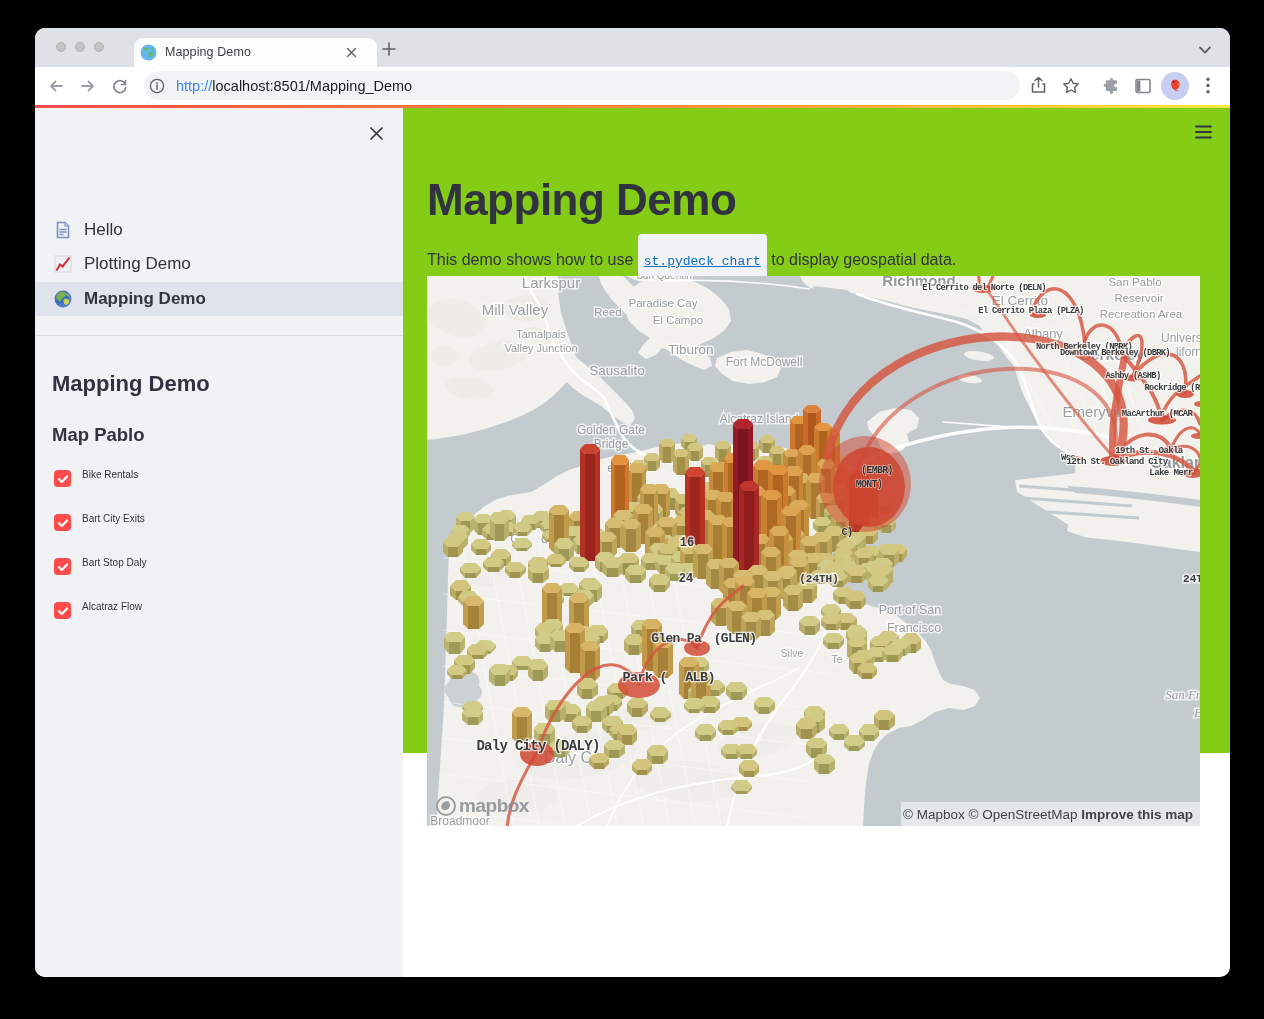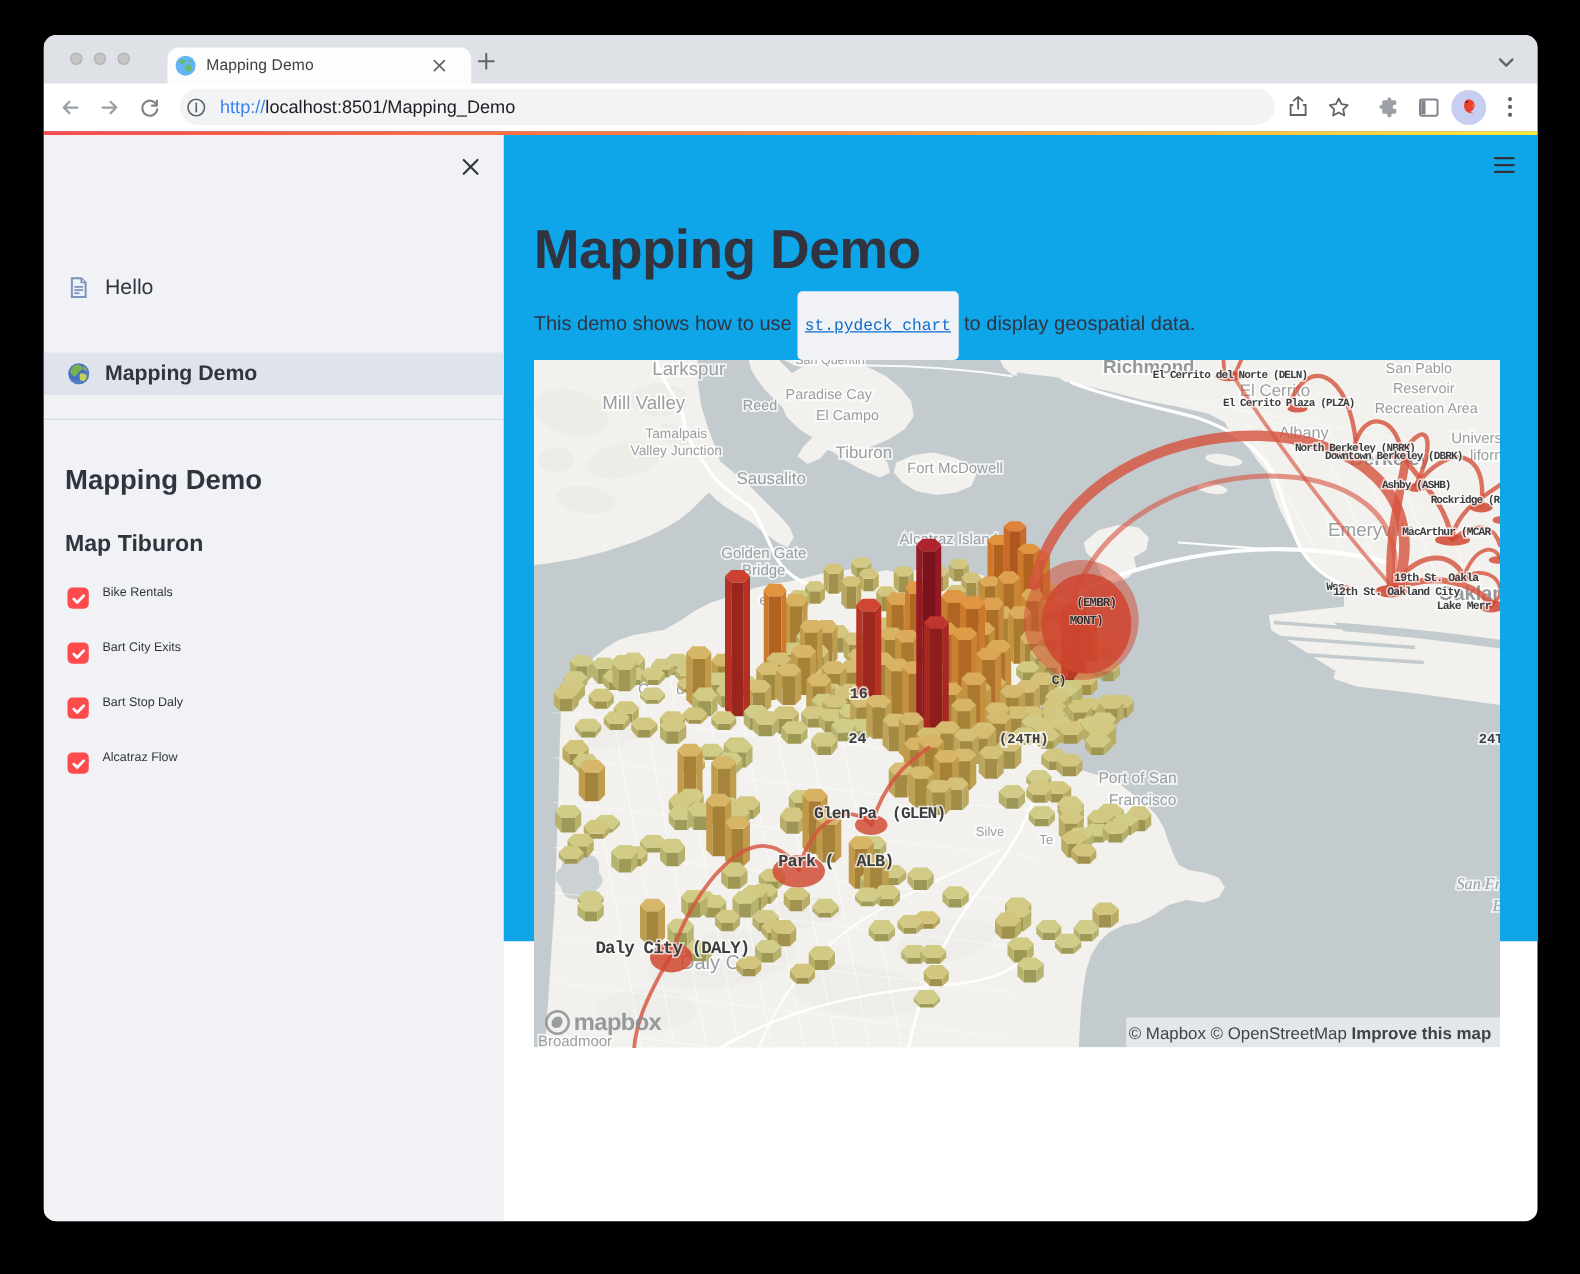--- a/index.html
+++ b/index.html
@@ -3,21 +3,21 @@
 *{margin:0;padding:0;box-sizing:border-box}
 body{width:1264px;height:1019px;background:#000;font-family:"Liberation Sans",sans-serif;position:relative;overflow:hidden}
 .win{position:absolute;left:35px;top:28px;width:1195px;height:949px;border-radius:10px;overflow:hidden;background:#fff}
 .tabstrip{position:absolute;left:0;top:0;width:100%;height:39px;background:#dee1e6}
 .dot{position:absolute;top:14px;width:10px;height:10px;border-radius:50%;background:#c5c5c5;border:0.5px solid #b0b0b0}
 .tab{position:absolute;left:99px;top:10px;width:243px;height:29px;background:#fdfdfe;border-radius:9px 9px 0 0}
 .tabtitle{position:absolute;left:31px;top:7px;font-size:12.5px;color:#3c4043;letter-spacing:0.1px}
 .toolbar{position:absolute;left:0;top:39px;width:100%;height:38px;background:#fff}
 .pill{position:absolute;left:109px;top:4px;width:876px;height:29px;background:#f1f3f4;border-radius:15px}
 .urltxt{position:absolute;left:141px;top:11px;font-size:14.5px;color:#202124}
-.app{position:absolute;left:0;top:77px;width:100%;height:648px;background:#0ea5e9}
+.app{position:absolute;left:0;top:77px;width:100%;height:648px;background:#84cc16}
 .deco{position:absolute;left:0;top:0;width:100%;height:3px;background:linear-gradient(90deg,#ff4b4b 0%,#ff8e3d 55%,#ffe83d 100%)}
 .sidebar{position:absolute;left:0;top:3px;width:368px;height:869px;background:#f0f2f6}
 .main{position:absolute;left:368px;top:3px;right:0;bottom:0}
 .navitem{position:absolute;left:0;width:368px;height:34px;font-size:17px;color:#31333f}
 .navtxt{position:absolute;left:49px;top:7px}
 .navicon{position:absolute;left:19px;top:8px;width:18px;height:18px}
 .chk{position:absolute;left:19px;width:17px;height:17px;background:#ff4b4b;border-radius:4px}
 .chk svg{position:absolute;left:1.5px;top:1.5px}
 .chklabel{position:absolute;left:47px;font-size:10px;color:#31333f}
 h1{font-size:44px;font-weight:700;color:#31333f;letter-spacing:-0.5px}
@@ -94,39 +94,46 @@
           <path d="M2 2 L13 13 M13 2 L2 13" stroke="#31333f" stroke-width="1.7" stroke-linecap="round"></path>
         </svg>
     <div class="navitem" style="top:105px">
       <svg class="navicon" viewBox="0 0 18 18">
             <path d="M3.5 1.5 h7.5 l3.5 3.5 v11.5 h-11 Z" fill="#eef2f8" stroke="#7d93bc" stroke-width="1.6"></path>
             <path d="M11 1.5 v3.5 h3.5" fill="#c9d6ea" stroke="#7d93bc" stroke-width="1.2"></path>
             <path d="M5.5 8.5 h7 M5.5 11 h7 M5.5 13.5 h4" stroke="#7d93bc" stroke-width="1.4"></path>
           </svg>
       <span class="navtxt">Hello</span>
         </div>
+    <div class="navitem" style="top:139px">
+      <svg class="navicon" viewBox="0 0 18 18">
+            <rect x="1" y="1" width="16" height="16" fill="#eef0f2" stroke="#d4d6d9" stroke-width="1"></rect>
+            <path d="M2.5 15.5 L6 9.5 L8.5 11.5 L15.5 2.5" stroke="#cf2e2e" stroke-width="2" fill="none"></path>
+          </svg>
+      <span class="navtxt">Plotting Demo</span>
+        </div>
     <div class="navitem" style="top:174px;background:#dfe4ec;font-weight:700">
       <svg class="navicon" viewBox="0 0 18 18">
             <circle cx="9" cy="9" r="8.4" fill="#3e6fc4"></circle>
             <circle cx="9" cy="9" r="8.4" fill="url(#gg)"></circle>
             <path d="M6 2 Q9 1 11 2.5 Q13 4.5 11.5 6 Q9 7 7.5 9.5 Q7 12 5 11 Q2.5 9.5 2 7 Q3 3.5 6 2 Z" fill="#7ab04f"></path>
             <path d="M10 9 Q13 8 15 10 Q16 12.5 13.5 14.5 Q11 15.5 10 13.5 Q9 10.5 10 9 Z" fill="#c6cf57"></path>
             <path d="M12.5 2.8 Q15 4 15.8 6.5 Q14 7 12.8 5.6 Q12 3.8 12.5 2.8 Z" fill="#8db457"></path>
             <defs>
               <radialGradient id="gg" cx="0.35" cy="0.3" r="0.9">
                 <stop offset="0.5" stop-color="#ffffff" stop-opacity="0"></stop>
                 <stop offset="1" stop-color="#1b3f7a" stop-opacity="0.55"></stop>
               </radialGradient>
             </defs>
           </svg>
       <span class="navtxt">Mapping Demo</span>
         </div>
     <div style="position:absolute;left:0;top:227px;width:368px;border-top:1px solid #d6dae1"></div>
     <div style="position:absolute;left:17px;top:263px;font-size:22px;font-weight:700;color:#31333f">Mapping Demo</div>
-    <div style="position:absolute;left:17px;top:316px;font-size:18.5px;font-weight:700;color:#31333f">Map Tiburon</div>
+    <div style="position:absolute;left:17px;top:316px;font-size:18.5px;font-weight:700;color:#31333f">Map Pablo</div>
     <div class="chk" style="top:362px">
           <svg width="14" height="14" viewBox="0 0 14 14">
             <path d="M3 7.2 L5.8 10 L11 4.5" stroke="#fff" stroke-width="2.2" fill="none" stroke-linecap="round" stroke-linejoin="round"></path>
           </svg>
         </div>
     <div class="chklabel" style="top:361px">Bike Rentals</div>
     <div class="chk" style="top:406px">
           <svg width="14" height="14" viewBox="0 0 14 14">
             <path d="M3 7.2 L5.8 10 L11 4.5" stroke="#fff" stroke-width="2.2" fill="none" stroke-linecap="round" stroke-linejoin="round"></path>
           </svg>
@@ -144,21 +151,21 @@
           </svg>
         </div>
     <div class="chklabel" style="top:493px">Alcatraz Flow</div>
   </div>
   <div class="main">
     <svg style="position:absolute;right:18px;top:17px" width="17" height="14" viewBox="0 0 17 14">
           <path d="M1 1.5 H16 M1 7 H16 M1 12.5 H16" stroke="#31333f" stroke-width="1.8" stroke-linecap="round"></path>
         </svg>
     <h1 style="position:absolute;left:24px;top:67px">Mapping Demo</h1>
     <div style="position:absolute;left:24px;top:143px;font-size:16px;color:#31333f">This demo shows how to use <span class="codelink">st.pydeck_chart</span> to display geospatial data.</div>
-    <div style="position:absolute;left:24px;top:180px;width:773px;height:550px;overflow:hidden">
+    <div style="position:absolute;left:24px;top:168px;width:773px;height:550px;overflow:hidden">
           <svg width="773" height="550" viewBox="0 0 773 550" style="display:block">
             <rect width="773" height="550" fill="#c4cbce"></rect>
             <polygon points="0,0 131,0 131,16 134,37 140,56 146,72 149,81 160,90 172,100 184,112 196,124 205,134 208,142 203,150 195,146 184,138 174,130 164,124 154,118 146,112 140,106 134,112 126,120 116,128 106,134 94,140 82,145 70,149 58,153 46,156 34,159 22,161 10,163 0,164" fill="#f2f1ed"></polygon>
             <g fill="#eae9e3" opacity="0.6">
               <ellipse cx="30" cy="42" rx="30" ry="18" transform="rotate(15 30 42)"></ellipse>
               <ellipse cx="72" cy="80" rx="30" ry="14" transform="rotate(-12 72 80)"></ellipse>
               <ellipse cx="42" cy="112" rx="24" ry="11" transform="rotate(8 42 112)"></ellipse>
               <ellipse cx="100" cy="32" rx="24" ry="13" transform="rotate(0 100 32)"></ellipse>
               <ellipse cx="18" cy="80" rx="14" ry="10" transform="rotate(0 18 80)"></ellipse>
               <ellipse cx="112" cy="60" rx="14" ry="8" transform="rotate(22 112 60)"></ellipse>

